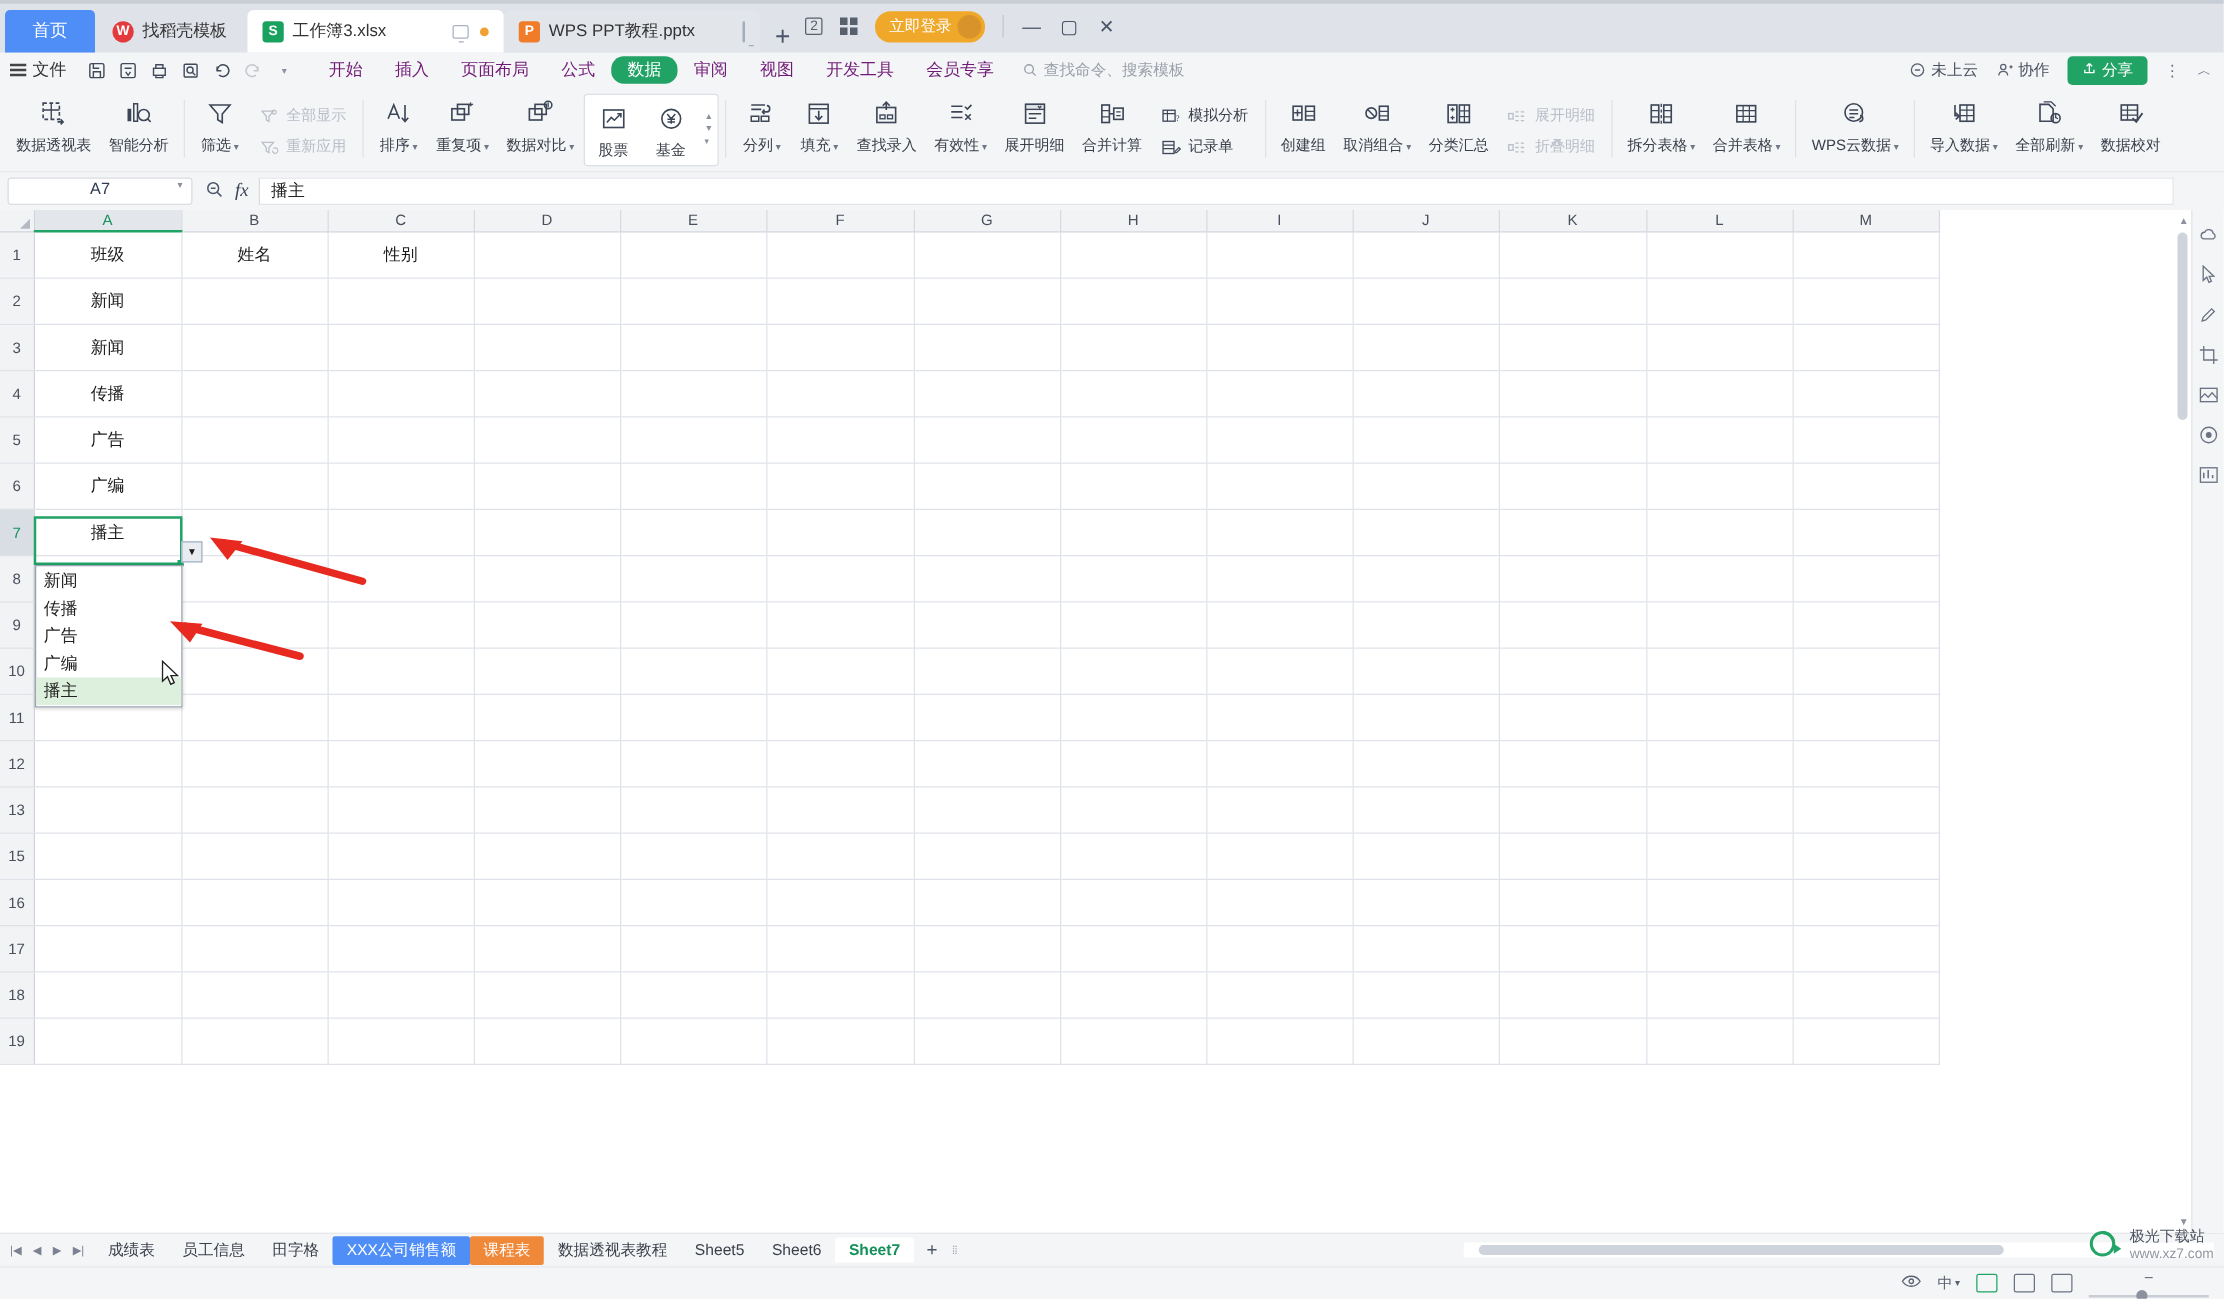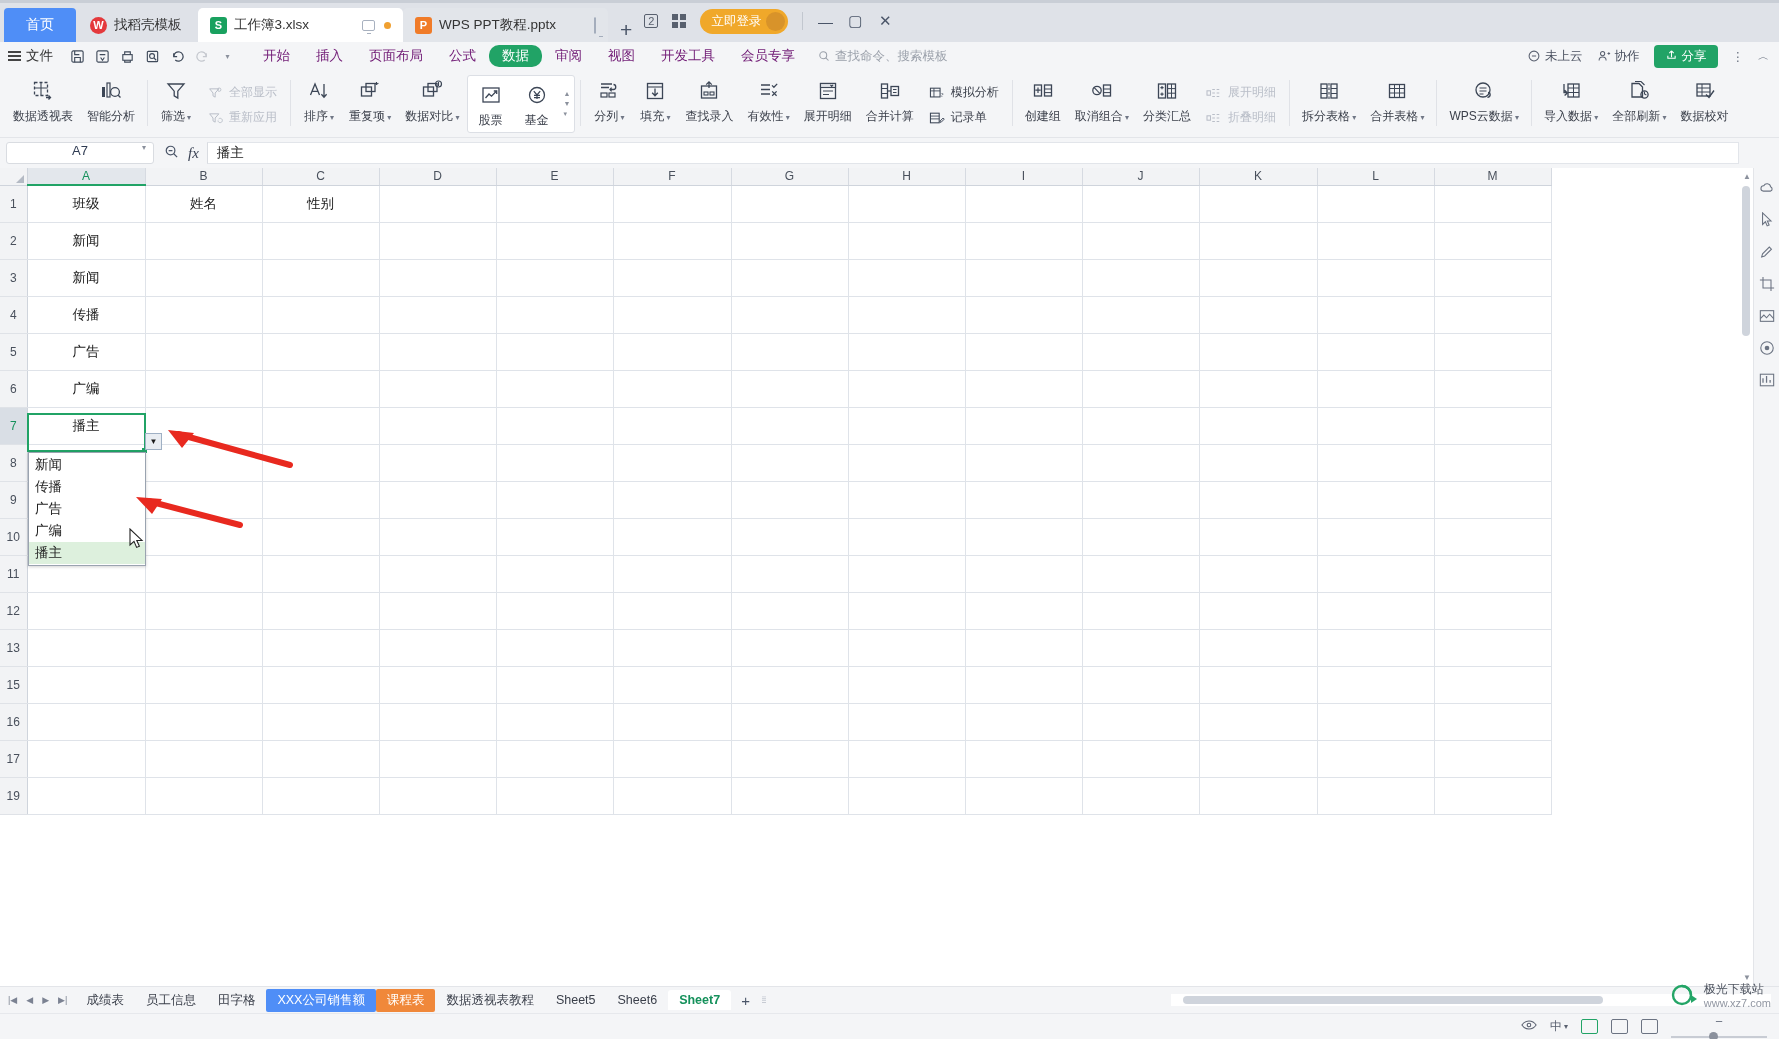--- a/index.html
+++ b/index.html
@@ -931,20 +931,36 @@
               <td class="cell"></td>
             <td class="cell"></td>
               <td class="cell"></td>
             <td class="cell"></td>
               <td class="cell"></td>
             <td class="cell"></td>
               <td class="cell"></td>
             <td class="cell"></td>
           </tr>
           <tr>
+            <th class="rowh">18</th>
+            <td class="cell"></td>
+              <td class="cell"></td>
+            <td class="cell"></td>
+              <td class="cell"></td>
+            <td class="cell"></td>
+              <td class="cell"></td>
+            <td class="cell"></td>
+              <td class="cell"></td>
+            <td class="cell"></td>
+              <td class="cell"></td>
+            <td class="cell"></td>
+              <td class="cell"></td>
+            <td class="cell"></td>
+          </tr>
+          <tr>
             <th class="rowh">19</th>
             <td class="cell"></td>
               <td class="cell"></td>
             <td class="cell"></td>
               <td class="cell"></td>
             <td class="cell"></td>
               <td class="cell"></td>
             <td class="cell"></td>
               <td class="cell"></td>
             <td class="cell"></td>

